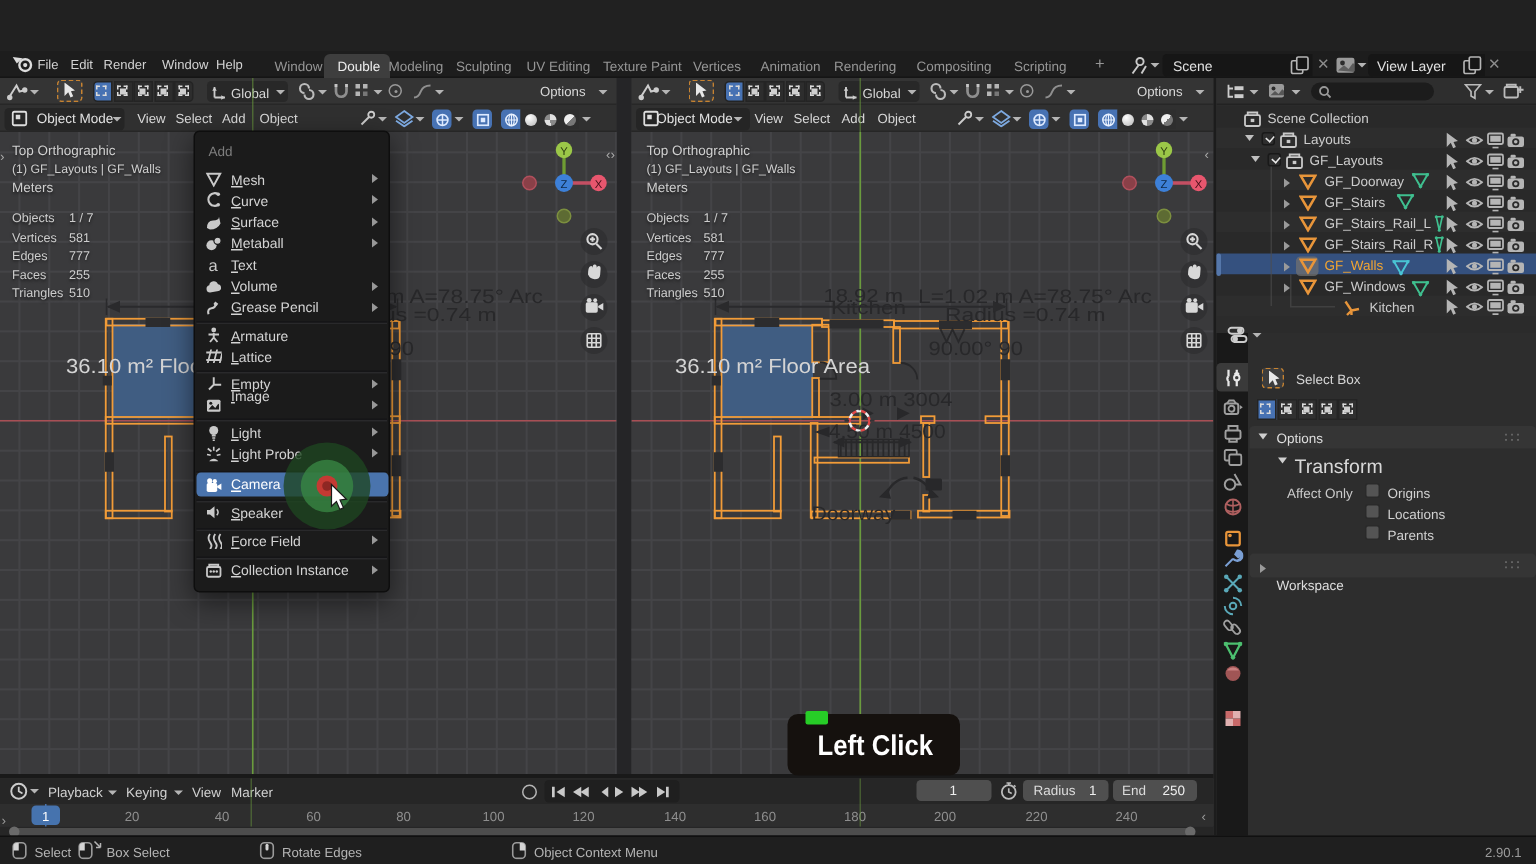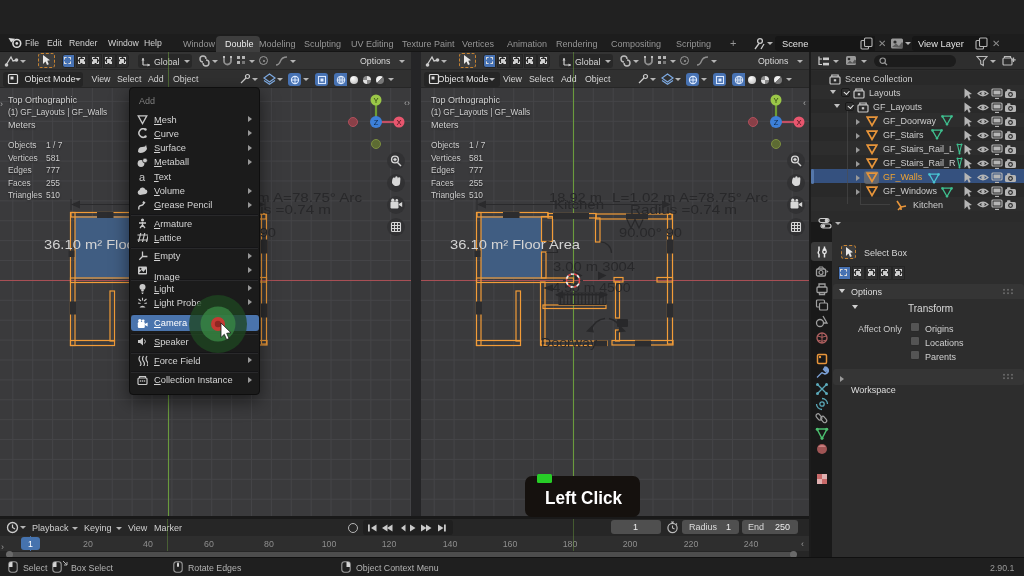--- a/index.html
+++ b/index.html
@@ -528,21 +528,21 @@
 <svg class="abs" style="left:137px;top:250.5px;z-index:42" width="11" height="11" viewBox="0 0 11 11">
     <path d="M2,2 L5.5,5.5 L9,2 M5.5,5.5 L5.5,10" stroke="#c9c9c9" stroke-width="1.3" fill="none" transform="rotate(45 5.5 5.5)"></path>
   </svg>
 <div class="t" style="left:154px;top:252px;font-size:9.3px;color:#d4d4d4;z-index:42"><span style="text-decoration:underline">E</span>mpty</div>
 <div class="abs" style="left:248px;top:252.5px;width:0;height:0;border-top:3.2px solid transparent;border-bottom:3.2px solid transparent;border-left:4.2px solid #989898;z-index:42"></div>
 <svg class="abs" style="left:137px;top:264.8px;z-index:42" width="11" height="11" viewBox="0 0 11 11">
     <rect x="1" y="1.5" width="9" height="8" rx="1" fill="#c9c9c9"></rect>
     <path d="M2,8 l2.5,-3 l2,2 l2,-2.8 l0.5,0.5 l0,3.3 z" fill="#1b1b1b"></path>
     <circle cx="3.5" cy="3.8" r="1" fill="#1b1b1b"></circle>
   </svg>
-<div class="t" style="left:154px;top:273px;font-size:9.3px;color:#d4d4d4;z-index:42"><span style="text-decoration:underline">I</span>mage</div>
+<div class="t" style="left:154px;top:260px;font-size:9.3px;color:#d4d4d4;z-index:42"><span style="text-decoration:underline">I</span>mage</div>
 <div class="abs" style="left:248px;top:266.8px;width:0;height:0;border-top:3.2px solid transparent;border-bottom:3.2px solid transparent;border-left:4.2px solid #989898;z-index:42"></div>
 <svg class="abs" style="left:137px;top:283px;z-index:42" width="11" height="11" viewBox="0 0 11 11">
     <circle cx="5.5" cy="4" r="3" fill="#c9c9c9"></circle>
     <path d="M4.2,7.5 L6.8,7.5 M4.5,9 L6.5,9 M4.8,10.5 L6.2,10.5" stroke="#c9c9c9" stroke-width="1"></path>
   </svg>
 <div class="t" style="left:154px;top:284.5px;font-size:9.3px;color:#d4d4d4;z-index:42"><span style="text-decoration:underline">L</span>ight</div>
 <div class="abs" style="left:248px;top:285px;width:0;height:0;border-top:3.2px solid transparent;border-bottom:3.2px solid transparent;border-left:4.2px solid #989898;z-index:42"></div>
 <svg class="abs" style="left:137px;top:297.3px;z-index:42" width="11" height="11" viewBox="0 0 11 11">
     <path d="M1.5,2 L4,4 M5.5,0.8 L5.5,3.5 M9.5,2 L7,4 M1,6 L3.5,6.5 M10,6 L7.5,6.5" stroke="#c9c9c9" stroke-width="1.1"></path>
     <path d="M2.5,10.5 a3.5,3.5 0 0 1 6,0 z" fill="#c9c9c9"></path>
@@ -982,21 +982,21 @@
 <div class="abs" style="left:881px;top:269px;width:7px;height:7px;border:1px dashed #dadada"></div>
 <div class="abs" style="left:883px;top:271px;width:4px;height:4px;background:#cfcfcf"></div>
 <div class="abs" style="left:892px;top:266px;width:13px;height:14px;background:#303030;border:1px solid #242424"></div>
 <div class="abs" style="left:895px;top:269px;width:7px;height:7px;border:1px dashed #dadada"></div>
 <div class="abs" style="left:896px;top:271px;width:4px;height:4px;background:#cfcfcf"></div>
 <div class="abs" style="left:833px;top:284px;width:191px;height:15px;background:#353535;border-radius:3px 3px 0 0"></div>
 <div class="abs" style="left:839px;top:289px;width:0;height:0;border-left:3.8px solid transparent;border-right:3.8px solid transparent;border-top:4.6px solid #cfcfcf"></div>
 <div class="t" style="left:851px;top:287.5px;font-size:9px;color:#dedede">Options</div>
 <div class="grip" style="left:1002px;top:288px"></div>
 <div class="abs" style="left:852px;top:305px;width:0;height:0;border-left:3.8px solid transparent;border-right:3.8px solid transparent;border-top:4.6px solid #cfcfcf"></div>
-<div class="t" style="left:908px;top:303.5px;font-size:10px;color:#d8d8d8">Transform</div>
+<div class="t" style="left:863px;top:303.5px;font-size:13px;color:#d8d8d8">Transform</div>
 <div class="t" style="left:858px;top:324.5px;font-size:9px;color:#c9c9c9">Affect Only</div>
 <div class="abs" style="left:910px;top:322px;width:10px;height:10px;background:#545454;border:1px solid #2a2a2a;border-radius:2px"></div>
 <div class="t" style="left:925px;top:324.5px;font-size:9px;color:#d0d0d0">Origins</div>
 <div class="abs" style="left:910px;top:336px;width:10px;height:10px;background:#545454;border:1px solid #2a2a2a;border-radius:2px"></div>
 <div class="t" style="left:925px;top:338.5px;font-size:9px;color:#d0d0d0">Locations</div>
 <div class="abs" style="left:910px;top:350px;width:10px;height:10px;background:#545454;border:1px solid #2a2a2a;border-radius:2px"></div>
 <div class="t" style="left:925px;top:352.5px;font-size:9px;color:#d0d0d0">Parents</div>
 <div class="abs" style="left:833px;top:369px;width:191px;height:16px;background:#353535;border-radius:3px"></div>
 <div class="abs" style="left:840px;top:376px;width:0;height:0;border-top:3.8px solid transparent;border-bottom:3.8px solid transparent;border-left:4.6px solid #9a9a9a"></div>
 <div class="t" style="left:851px;top:386px;font-size:9px;color:#dedede">Workspace</div>

